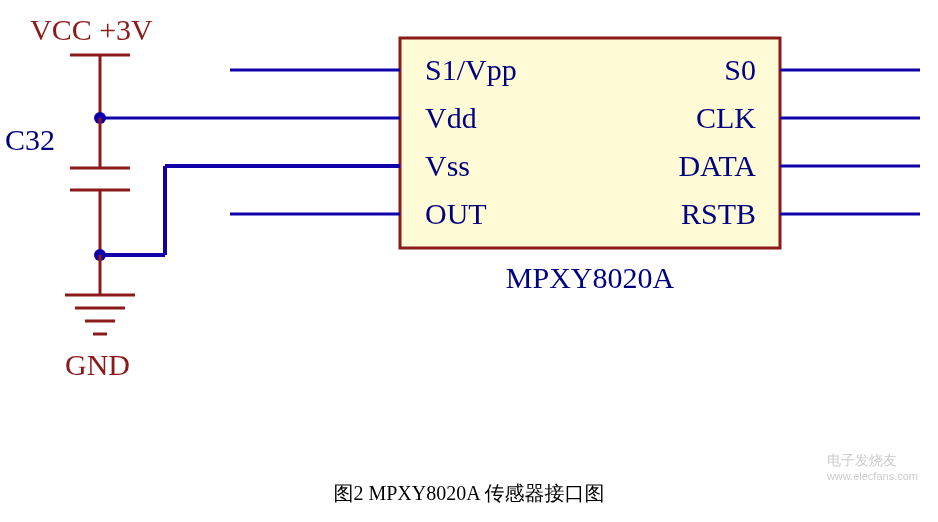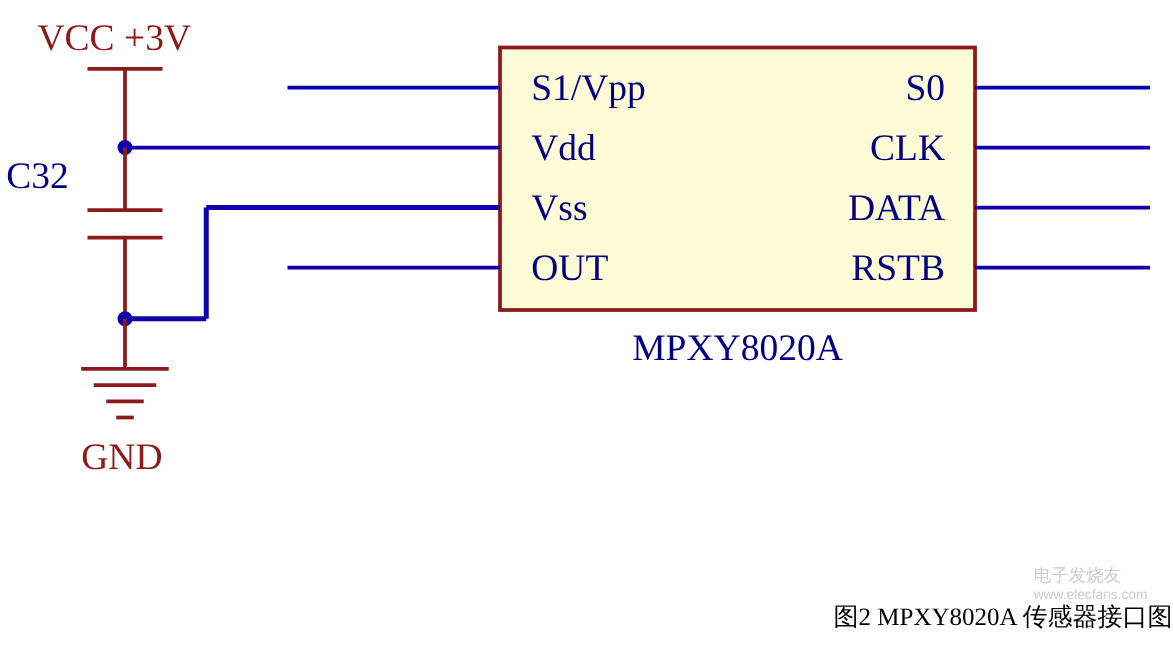--- a/index.html
+++ b/index.html
@@ -1,17 +1,17 @@
 <!DOCTYPE html>
 <html><head>
 <meta charset="utf-8">
 <style>
 html,body{margin:0;padding:0;width:938px;height:522px;font-family:"Times New Roman",serif;background:#fff;position:relative;}
 svg{position:absolute;top:0;left:0;}
-.caption{position:absolute;left:0;width:100%;text-align:right;top:480px;font-size:20px;font-family:"SimSun","Times New Roman",serif;color:#000;}
+.caption{position:absolute;left:0;width:100%;text-align:center;top:480px;font-size:20px;font-family:"SimSun","Times New Roman",serif;color:#000;}
 .watermark{position:absolute;right:20px;bottom:40px;font-family:sans-serif;color:#ccc;font-size:14px;}
 .watermark .url{font-size:11px;display:block;text-align:center;}
 </style>
 </head>
 <body>
 
 <svg width="938" height="430" viewBox="0 0 938 430">
 
   <rect x="400" y="38" width="380" height="210" fill="#fffbd6" stroke="#8b1a1a" stroke-width="3"></rect>
 

